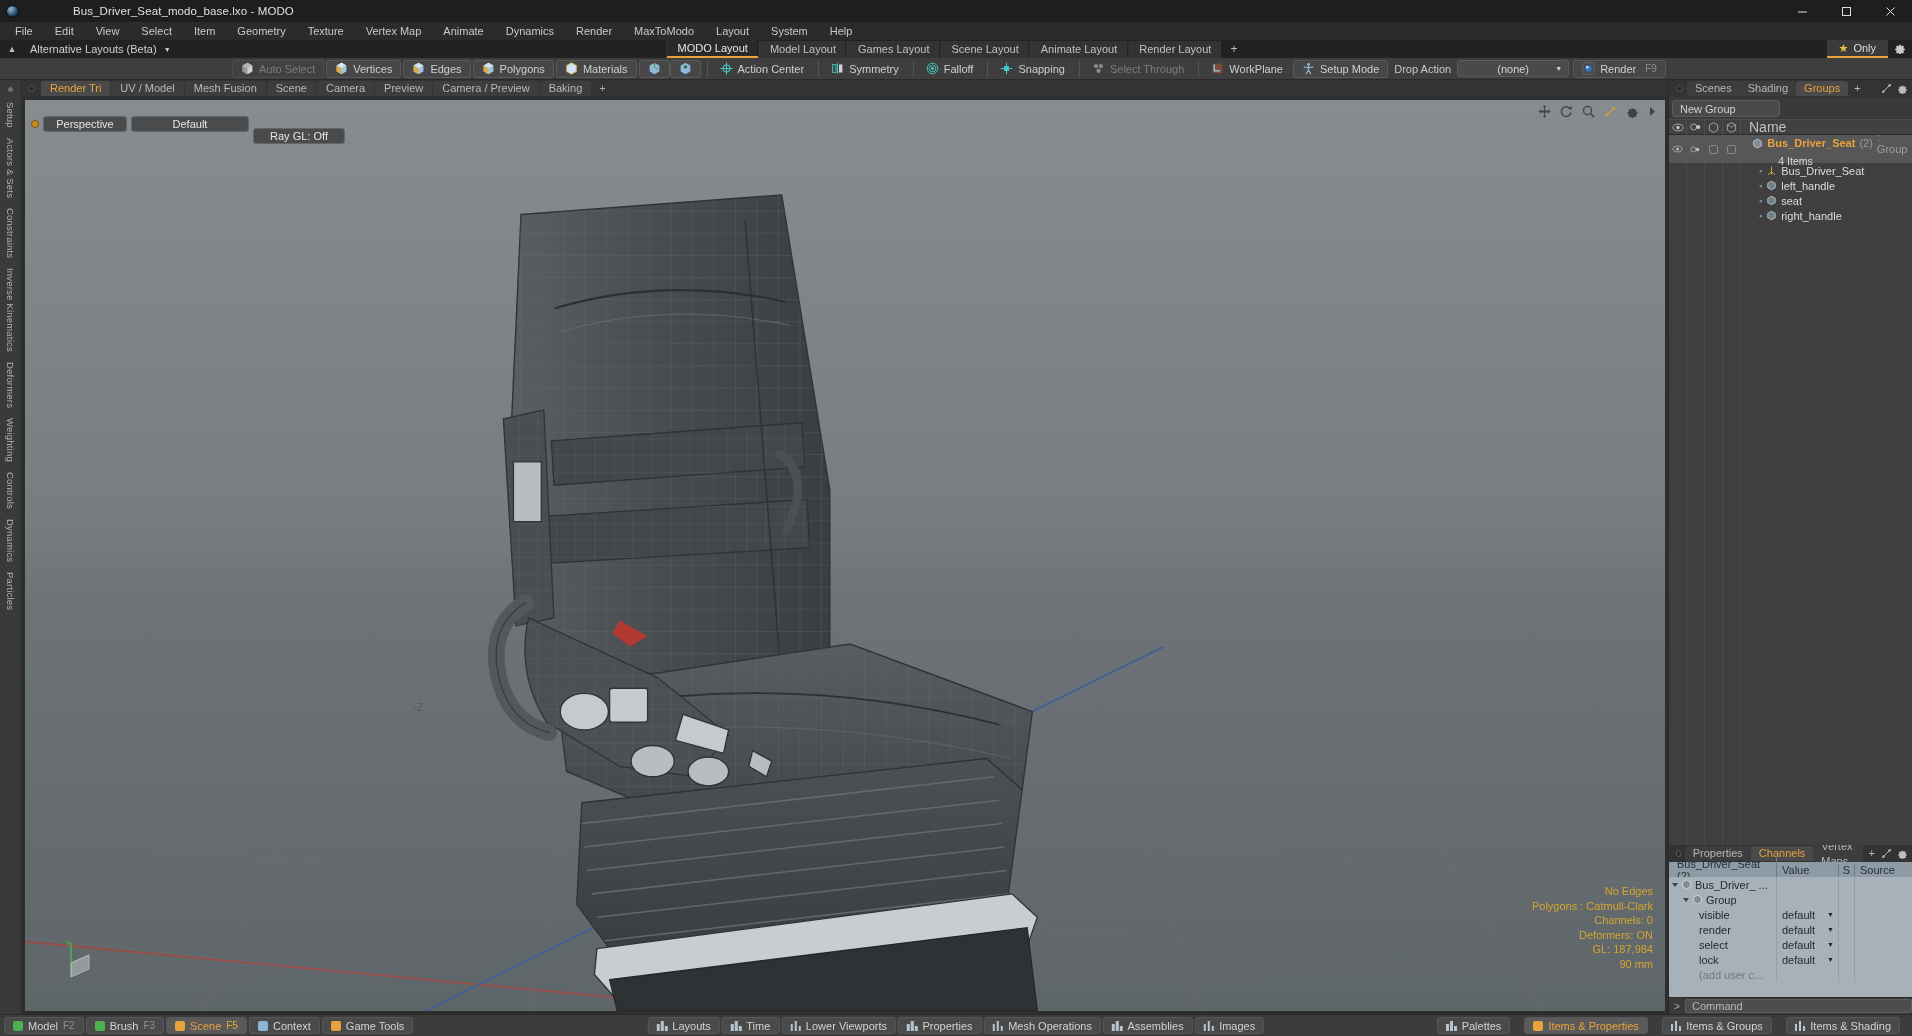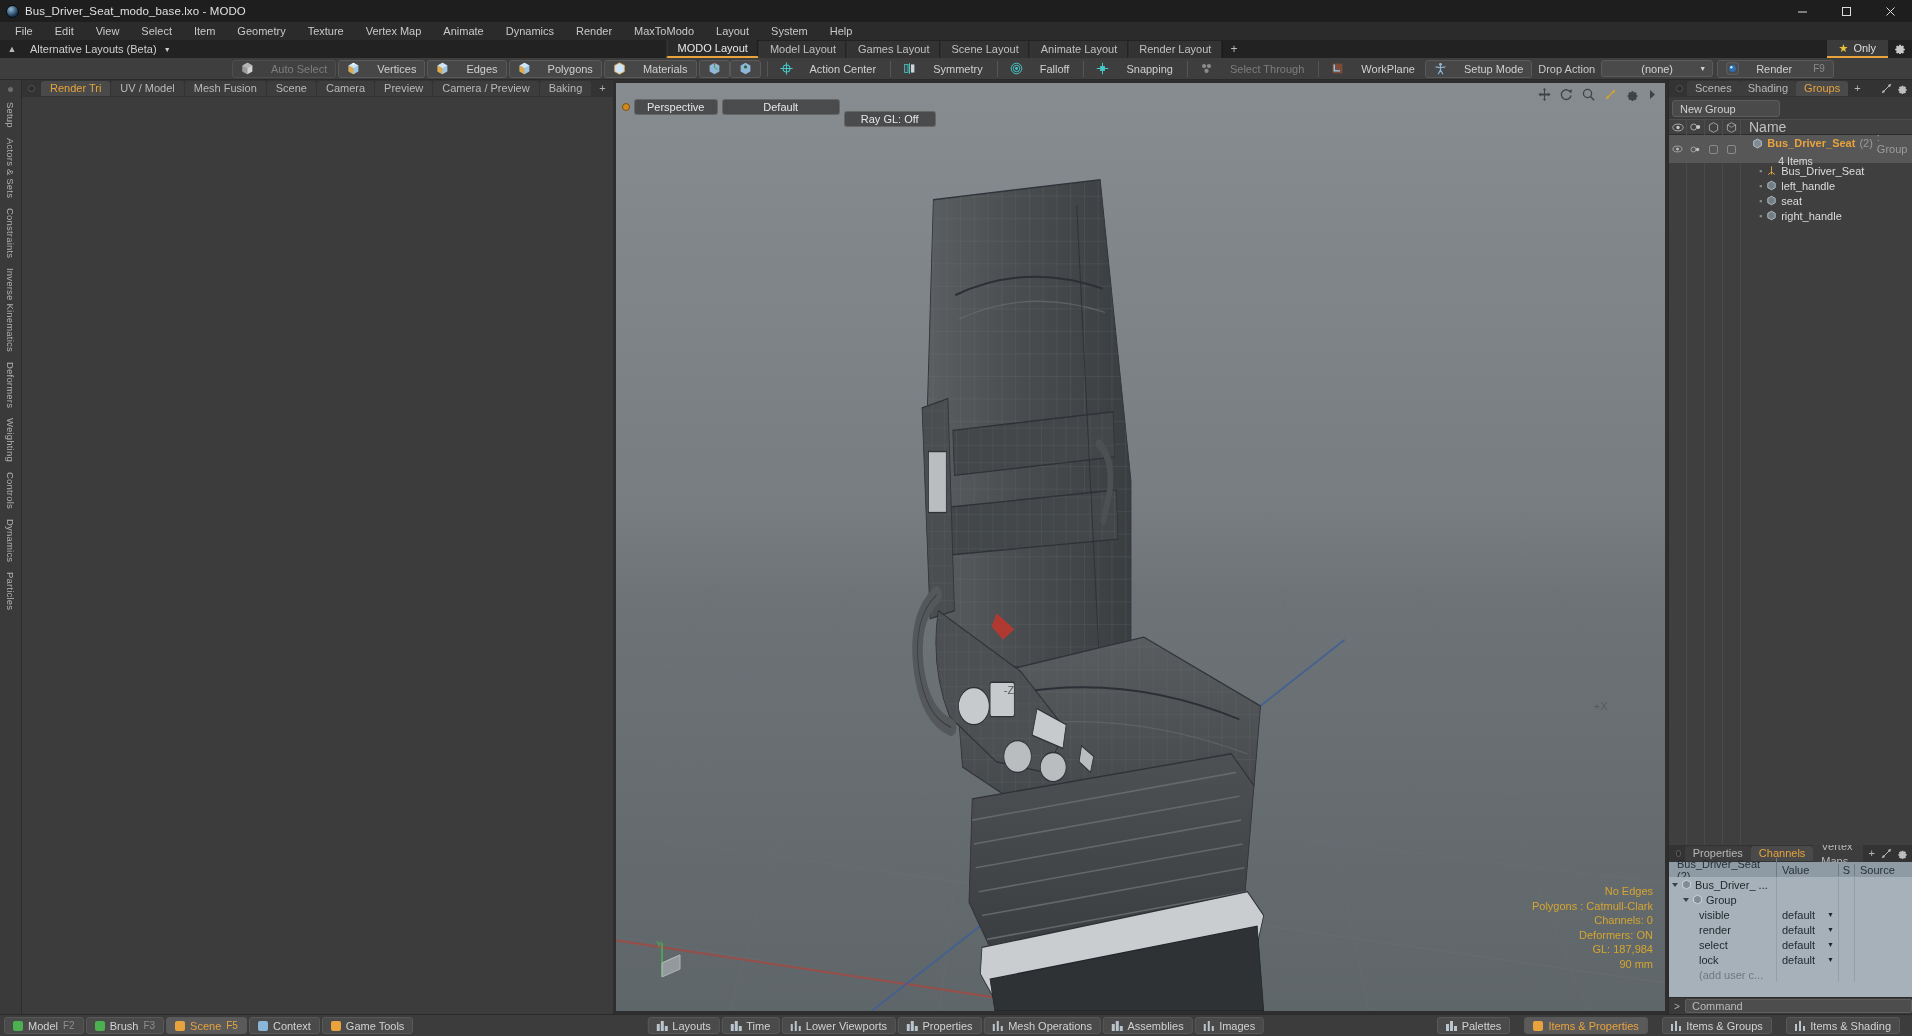--- a/index.html
+++ b/index.html
@@ -2,21 +2,21 @@
 <html><head>
 <meta charset="utf-8">
 <style>
   * { box-sizing: border-box; margin:0; padding:0; }
   html,body{ width:1912px; height:1036px; overflow:hidden; background:#3c3c3c;
     font-family:"Liberation Sans", sans-serif; color:#c8c8c8; }
   .app{ position:relative; width:1912px; height:1036px; display:flex; flex-direction:column; }
 
   
   .titlebar{ height:22px; background:#1e1e1e; display:flex; align-items:center;
-    padding-left:6px; flex:0 0 22px; }
+    padding-left:6px; flex:0 0 22px;gap:48px; }
   .title-ico{ width:13px;height:13px;border-radius:50%;
     background:radial-gradient(circle at 35% 30%,#8fb8d8,#16324a 70%);
     border:1px solid #0a0a0a; margin-right:6px; }
   .title-text{ font-size:11.5px; color:#e0e0e0; letter-spacing:.1px; }
   .win-btns{ margin-left:auto; display:flex; height:22px; }
   .win-btn{ width:44px; height:22px; display:flex; align-items:center; justify-content:center;
     font-size:11px; color:#d8d8d8; }
   .win-btn svg{ display:block; }
 
   
@@ -42,21 +42,21 @@
   .lb-right{ position:absolute; right:0; display:flex; align-items:center; height:18px; }
   .only-btn{ display:flex; align-items:center; gap:5px; background:#3b3b3b;
     border-bottom:2px solid #e8a33d; padding:0 12px; height:18px; font-size:11px; color:#ddd;}
   .star{ color:#e9c23a; font-size:11px; }
   .gear-hdr{ width:24px; text-align:center; }
 
   
   .modebar{ height:22px; background:#3e3e3e; display:flex; align-items:center; flex:0 0 22px;
     border-bottom:1px solid #2a2a2a; }
   .mb-spacer{ width:232px; }
-  .mbtn{ display:flex; align-items:center; gap:17px; height:18px; padding:0 8px;
+  .mbtn{ display:flex; align-items:center; gap:5px; height:18px; padding:0 8px;
     font-size:11px; color:#cfcfcf; background:#474747; border:1px solid #595959;
     border-radius:3px; margin-right:2px; white-space:nowrap;}
   .mbtn.dim{ color:#7d7d7d; background:#414141; border-color:#4e4e4e;}
   .mbtn.flat{ background:transparent; border:none; }
   .cube{ width:13px;height:13px; flex:0 0 13px; }
   .sep{ width:1px; height:16px; background:#555; margin:0 4px; }
   .drop-lbl{ font-size:11px; color:#c8c8c8; margin:0 6px 0 4px;}
   .dropdown{ width:112px; height:17px; background:#4a4a4a; border:1px solid #5c5c5c;
     border-radius:3px; font-size:11px; color:#d2d2d2; display:flex; align-items:center;
     justify-content:center; position:relative;}
@@ -67,21 +67,21 @@
   .body{ flex:1 1 auto; display:flex; min-height:0; }
 
   
   .leftrail{ width:22px; background:#3a3a3a; flex:0 0 22px; border-right:1px solid #2c2c2c;
     display:flex; flex-direction:column; align-items:center; padding-top:4px;}
   .rail-item{ writing-mode:vertical-rl; text-orientation:mixed; font-size:9.5px;
     color:#b2b2b2; padding:5px 0; letter-spacing:.2px;}
   .rail-dot{ width:5px;height:5px;border-radius:50%;background:#6c6c6c;margin:3px 0 5px;}
 
   
-  .center{ flex:1 1 auto; display:flex; flex-direction:row; min-width:0; }
+  .center{ flex:1 1 auto; display:flex; flex-direction:column; min-width:0; }
   .vp-tabs{ height:17px; background:#333; display:flex; align-items:center; flex:0 0 17px;
     padding-left:4px; gap:1px;}
   .vt-dot{ width:7px;height:7px;border-radius:50%;background:#2b2b2b;
     border:1px solid #555; margin:0 5px 0 2px;}
   .vtab{ font-size:11px; color:#b8b8b8; padding:0 9px; line-height:15px; background:#3d3d3d;
     border-radius:3px 3px 0 0; white-space:nowrap;}
   .vtab.active{ color:#e8a33d; background:#4a4a4a; }
   .vtab.plus{ background:transparent; color:#b0b0b0; padding:0 7px;}
 
   .vpwrap{ flex:1 1 auto; position:relative; background:#2e2e2e; padding:3px; min-height:0;}

